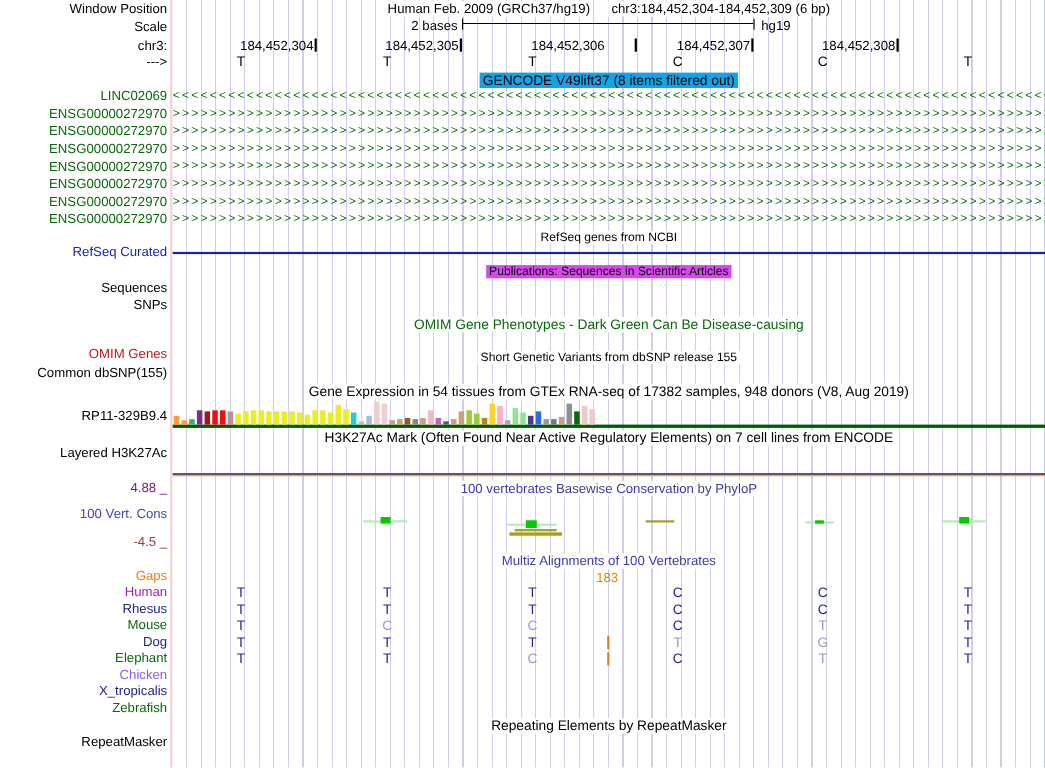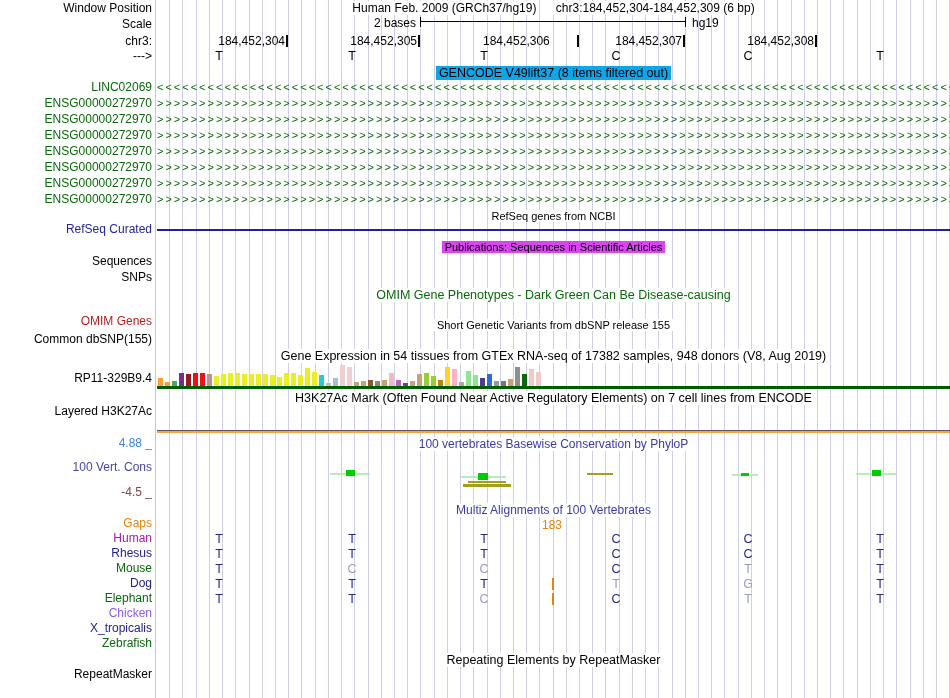--- a/index.html
+++ b/index.html
@@ -56,21 +56,21 @@
       <div class="llabel" style="position: absolute; top: 18px; color: rgb(0, 0, 0);">Scale</div>
       <div class="llabel" style="position: absolute; top: 35px; color: rgb(0, 0, 0);">chr3:</div>
       <div class="llabel" style="position: absolute; top: 50px; color: rgb(0, 0, 0);">---&gt;</div>
       <div class="llabel" style="position: absolute; top: 223px; color: rgb(36, 36, 158);">RefSeq Curated</div>
       <div class="llabel" style="position: absolute; top: 255px; color: rgb(0, 0, 0);">Sequences</div>
       <div class="llabel" style="position: absolute; top: 271px; color: rgb(0, 0, 0);">SNPs</div>
       <div class="llabel" style="position: absolute; top: 302px; color: #b91c1c; margin-top: 13px;">OMIM Genes</div>
       <div class="llabel" style="position: absolute; top: 333px; color: rgb(0, 0, 0);">Common dbSNP(155)</div>
       <div class="llabel" style="position: absolute; top: 372px; color: rgb(0, 0, 0); text-align: right;">RP11-329B9.4</div>
       <div class="llabel" style="position: absolute; top: 405px; color: rgb(0, 0, 0);">Layered H3K27Ac</div>
-      <div class="llabel" style="position: absolute; top: 437px; color: #3b82f6;">4.88 _</div>
+      <div class="llabel" style="position: absolute; top: 437px; color: #701a75;">4.88 _</div>
       <div class="llabel" style="position: absolute; top: 461px; color: rgb(70, 70, 168);">100 Vert. Cons</div>
       <div class="llabel" style="position: absolute; top: 486px; color: rgb(139, 69, 69);">-4.5 _</div>
       <div class="llabel" style="position: absolute; top: 668px; color: rgb(0, 0, 0);">RepeatMasker</div>
       <div class="llabel" style="position: absolute; top: 81px; color: rgb(10, 105, 10);">LINC02069</div>
       <div class="llabel" style="position: absolute; top: 97px; color: rgb(10, 105, 10);">ENSG00000272970</div>
       <div class="llabel" style="position: absolute; top: 113px; color: rgb(10, 105, 10);">ENSG00000272970</div>
       <div class="llabel" style="position: absolute; top: 129px; color: rgb(10, 105, 10);">ENSG00000272970</div>
       <div class="llabel" style="position: absolute; top: 145px; color: rgb(10, 105, 10);">ENSG00000272970</div>
       <div class="llabel" style="position: absolute; top: 161px; color: rgb(10, 105, 10);">ENSG00000272970</div>
       <div class="llabel" style="position: absolute; top: 177px; color: rgb(10, 105, 10);">ENSG00000272970</div>

